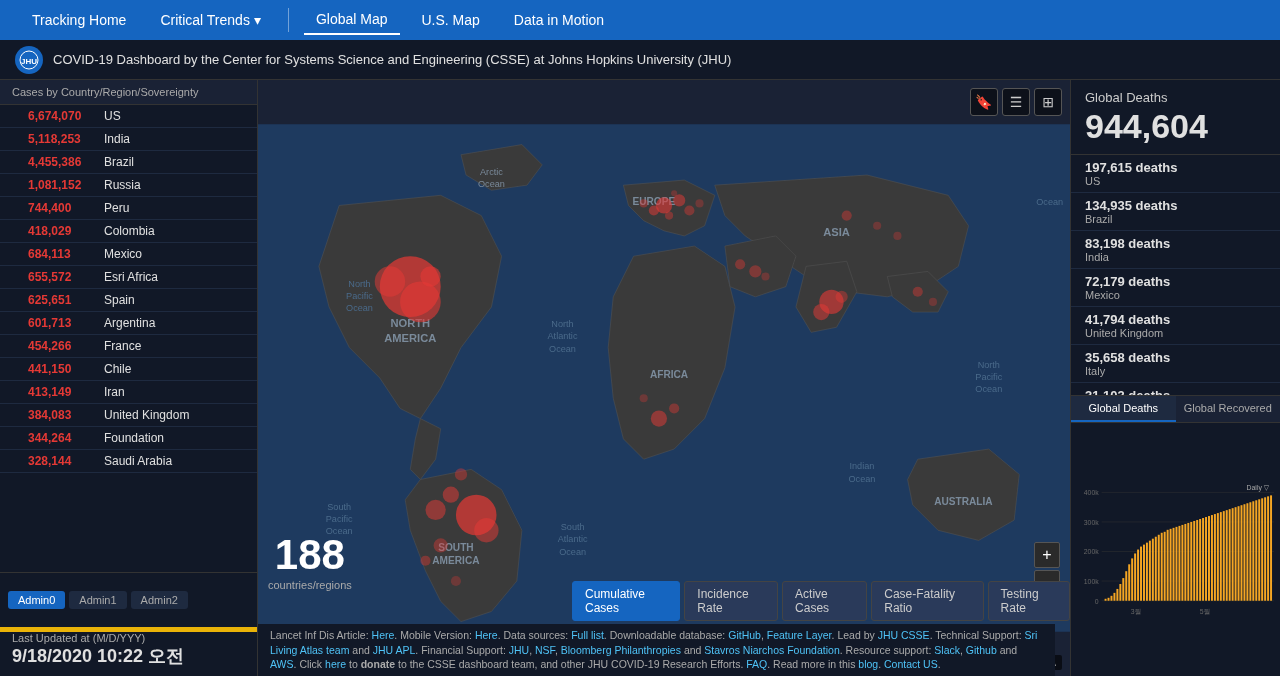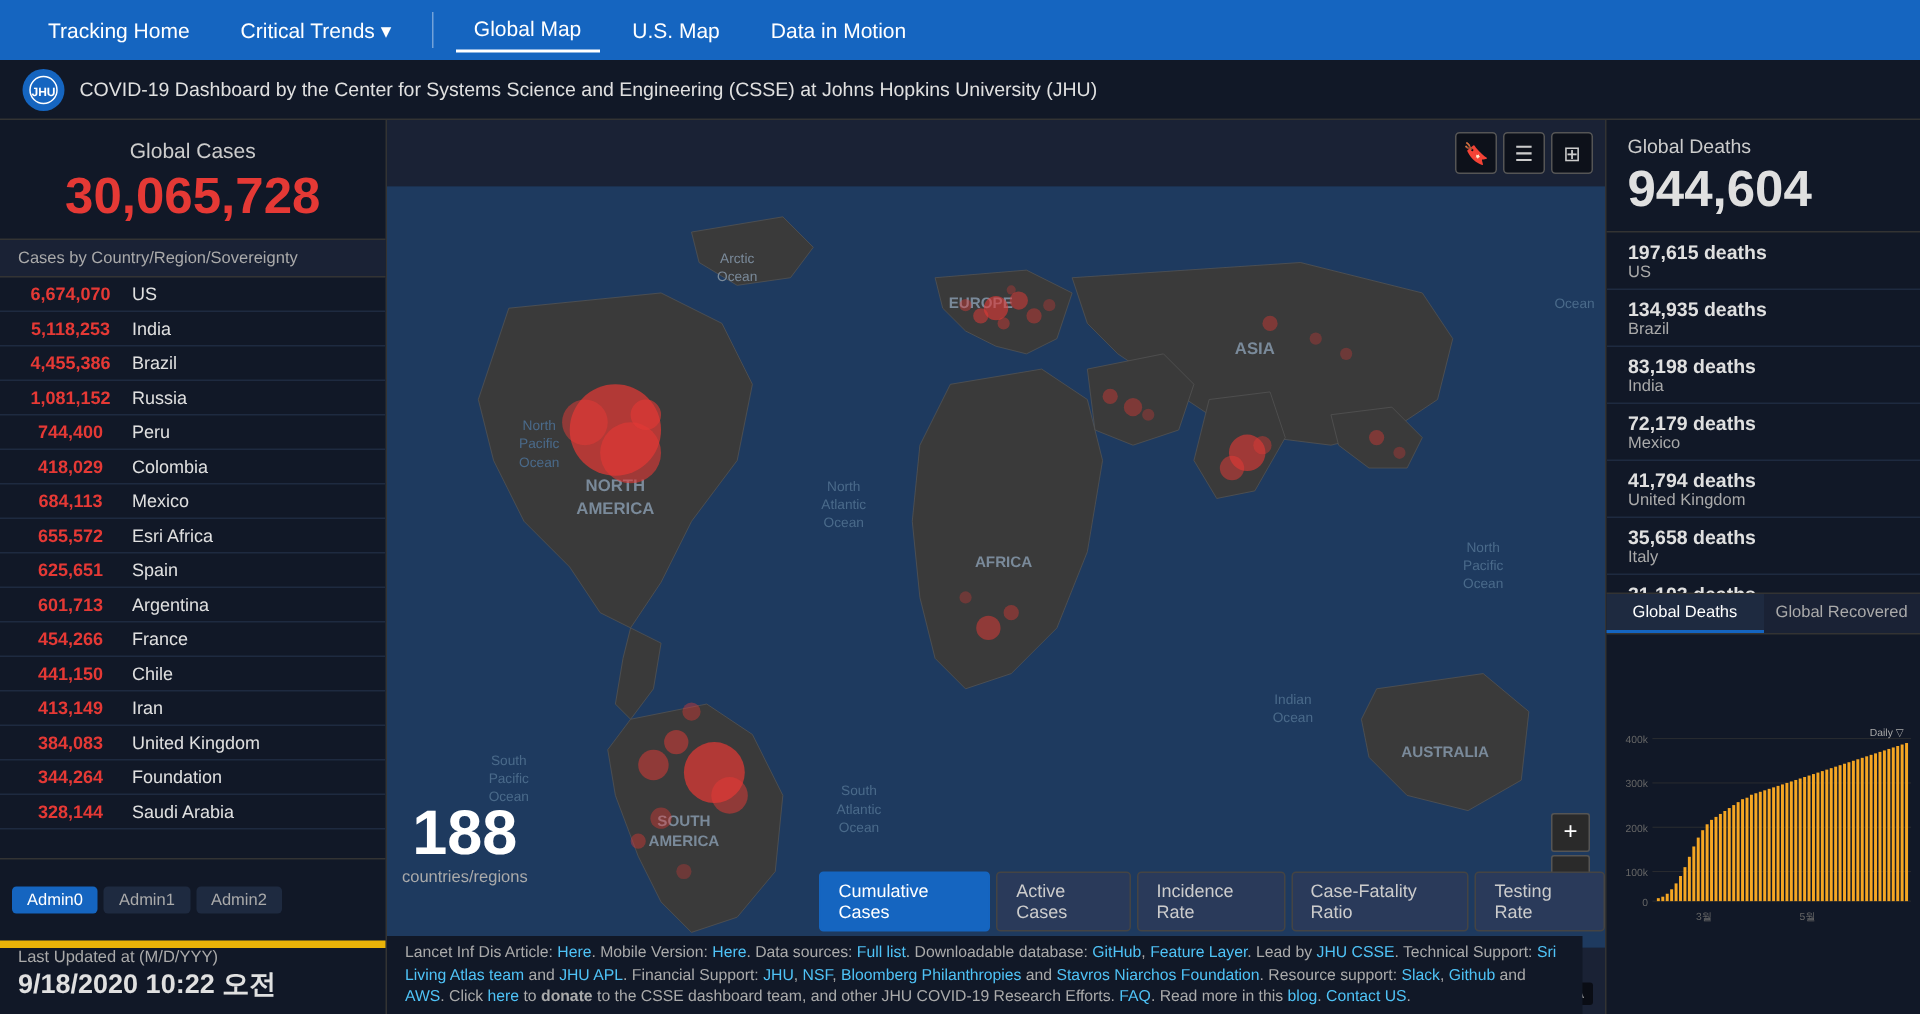--- a/index.html
+++ b/index.html
@@ -99,25 +99,24 @@
       background: #1a2235;
       border-bottom: 1px solid #333;
     }
     .country-list {
       overflow-y: auto;
       flex: 1;
     }
     .country-item {
       display: flex;
       align-items: center;
-      padding: 4px 12px;
+      padding: 4px 28px;
       font-size: 12px;
       border-bottom: 1px solid #1e2a40;
       cursor: pointer;
-      text-align: center;
     }
     .country-cases {
       color: #e53935;
       margin-right: 6px;
       font-weight: bold;
       min-width: 70px;
     }
     .country-name { color: #e0e0e0; }
 
     .admin-tabs {
@@ -377,24 +376,20 @@
         <circle cx="10" cy="10" r="9" fill="#1565c0" stroke="#fff" stroke-width="1"></circle>
         <text x="10" y="14" text-anchor="middle" fill="#fff" font-size="8" font-weight="bold">JHU</text>
       </svg>
   </div>
   <span class="header-title">COVID-19 Dashboard by the Center for Systems Science and Engineering (CSSE) at Johns Hopkins University (JHU)</span>
 </div>
 
 <div class="main-layout">
 
   <div class="left-panel">
-    <div class="global-cases-section">
-      <div class="global-cases-label">Global Cases</div>
-      <div class="global-cases-number">30,065,728</div>
-    </div>
     <div class="country-list-header">Cases by Country/Region/Sovereignty</div>
     <div class="country-list" id="country-list">
         <div class="country-item">
           <span class="country-cases">6,674,070</span>
           <span class="country-name">US</span>
         </div>
         <div class="country-item">
           <span class="country-cases">5,118,253</span>
           <span class="country-name">India</span>
         </div>
@@ -593,24 +588,24 @@
       <div class="map-btn">−</div>
     </div>
 
     
     <div class="countries-num-section">
       <div class="countries-big-num">188</div>
       <div class="countries-label">countries/regions</div>
     </div>
 
     
-    <div class="map-bottom-tabs" id="map-tabs" style="bottom: 55px; left: 254px; padding-left: 34px;">
+    <div class="map-bottom-tabs" id="map-tabs" style="bottom: 55px; left: 280px; padding-left: 34px;">
         <div class="map-tab active">Cumulative Cases</div>
+        <div class="map-tab">Incidence Rate</div>
         <div class="map-tab">Active Cases</div>
-        <div class="map-tab">Incidence Rate</div>
         <div class="map-tab">Case-Fatality Ratio</div>
         <div class="map-tab">Testing Rate</div>
       </div>
 
     
     <div class="map-attribution">Esri, FAO, NOAA</div>
 
     
     <div class="bottom-info">
       <span>Lancet Inf Dis Article: </span>

